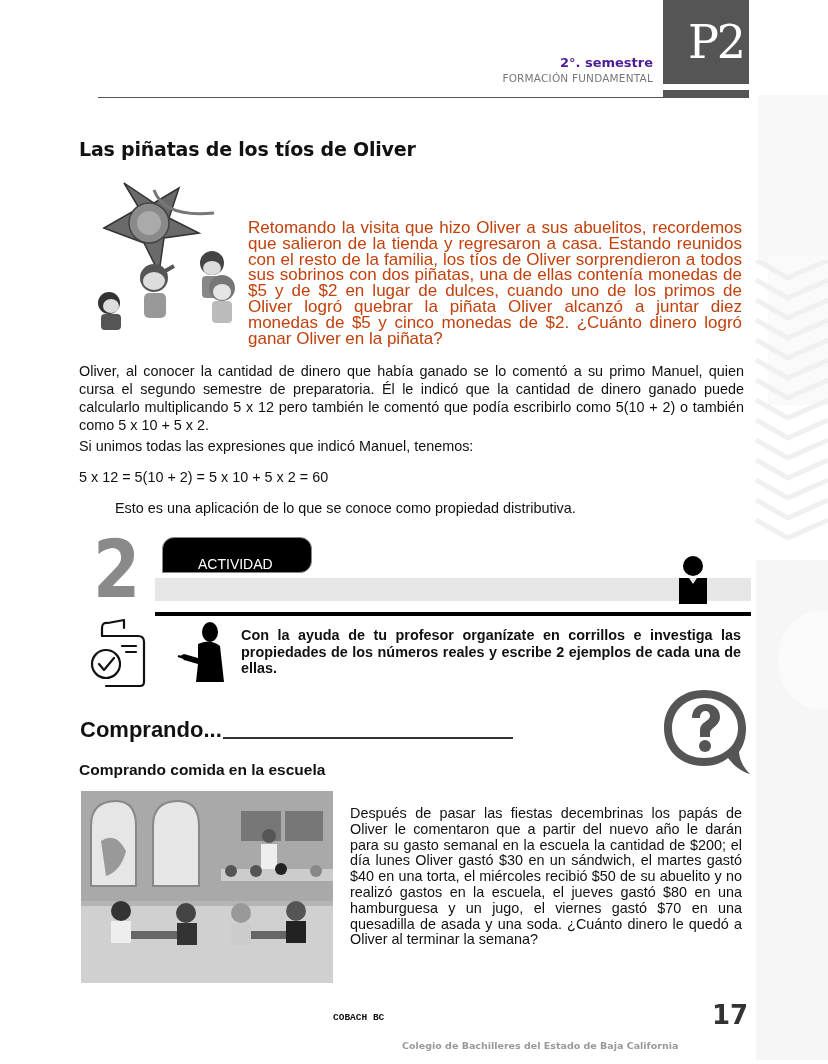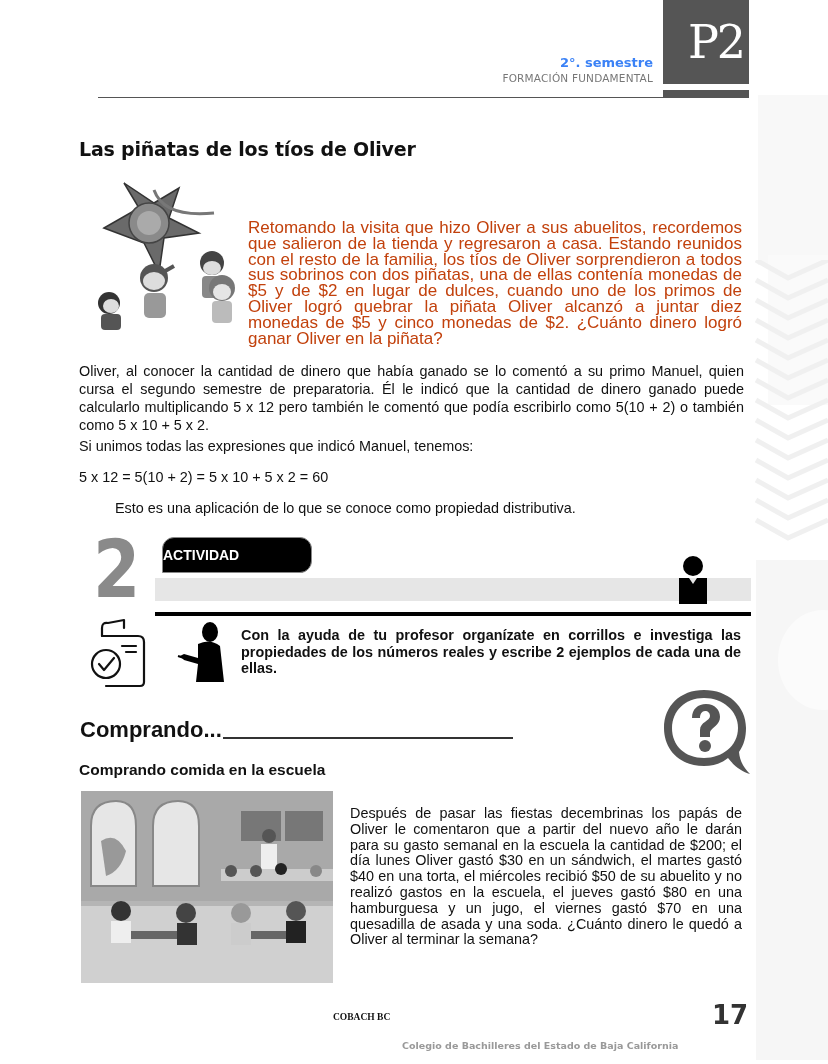--- a/index.html
+++ b/index.html
@@ -3,60 +3,60 @@
   <meta charset="utf-8">
   <style>
     * { margin: 0; padding: 0; box-sizing: border-box; }
     html, body { width: 828px; height: 1064px; background: #ffffff; overflow: hidden; }
     body { position: relative; font-family: "Liberation Sans", sans-serif; color: #111; }
 
     .bg-deco { position: absolute; right: 0; top: 0; width: 80px; height: 1064px; pointer-events: none; }
     .bg-deco .blk { position: absolute; right: 0; background: #f6f6f6; }
 
     
-    .hdr-sem { position: absolute; right: 175px; top: 55px; font-family: "DejaVu Sans", sans-serif; font-weight: bold; font-size: 13px; color: #3b82f6; text-align: right; }
+    .hdr-sem { position: absolute; right: 175px; top: 55px; font-family: "DejaVu Sans", sans-serif; font-weight: bold; font-size: 13px; color: #4c1d95; text-align: right; }
     .hdr-form { position: absolute; right: 175px; top: 72px; font-family: "DejaVu Sans", sans-serif; font-size: 10.5px; color: #777; letter-spacing: 0.2px; text-align: right; }
     .hdr-rule { position: absolute; left: 98px; top: 97px; width: 565px; height: 1px; background: #555; }
     .p2-box { position: absolute; left: 663px; top: 0; width: 86px; height: 84px; background: #555555; color: #fff; font-family: "DejaVu Serif", serif; font-size: 46px; display: flex; align-items: center; justify-content: center; letter-spacing: -2px; padding-left: 20px; }
     .p2-bar { position: absolute; left: 663px; top: 90px; width: 86px; height: 8px; background: #555555; }
 
     
     .title { position: absolute; left: 79px; top: 138px; font-family: "DejaVu Sans", sans-serif; font-weight: bold; font-size: 19px; color: #111; letter-spacing: -0.2px; }
 
     .pinata-img { position: absolute; left: 84px; top: 178px; width: 160px; height: 160px; }
 
     .p-right { position: absolute; left: 248px; top: 220px; width: 494px; font-size: 17px; line-height: 15.8px; text-align: justify; color: #c2410c; }
 
     .p-full { position: absolute; left: 79px; width: 665px; font-size: 14.4px; line-height: 18px; color: #111; }
     .p1 { top: 362px; text-align: justify; }
     .p2 { top: 437px; }
     .p3 { top: 468px; }
     .p4 { top: 499px; margin-left: 36px; }
 
     
     .act-num { position: absolute; left: 93px; top: 530px; font-family: "DejaVu Sans", sans-serif; font-weight: bold; font-size: 80px; color: #8a8a8a; line-height: 80px; transform: scaleX(0.85); transform-origin: left top; }
-    .act-tab { position: absolute; left: 162px; top: 537px; width: 150px; height: 36px; background: #000; border-radius: 12px 12px 12px 0; border: 1px solid #888; color: #fff; font-weight: bold; font-size: 14px; display: flex; align-items: center; }
+    .act-tab { position: absolute; left: 162px; top: 537px; width: 150px; height: 36px; background: #000; border-radius: 12px 12px 12px 0; border: 1px solid #888; color: #fff; font-weight: normal; font-size: 14px; display: flex; align-items: flex-end; padding-left: 35px; }
     .act-band { position: absolute; left: 155px; top: 578px; width: 596px; height: 23px; background: #e6e6e6; }
     .act-rule { position: absolute; left: 155px; top: 612px; width: 596px; height: 4px; background: #000; }
     .person-icon { position: absolute; left: 678px; top: 556px; width: 30px; height: 48px; }
     .clip-icon { position: absolute; left: 88px; top: 618px; width: 62px; height: 70px; }
     .teacher-icon { position: absolute; left: 176px; top: 622px; width: 52px; height: 60px; }
     .act-text { position: absolute; left: 241px; top: 627px; width: 500px; font-weight: bold; font-size: 14.4px; line-height: 16.5px; text-align: justify; color: #111; }
 
     
     .resp-title { position: absolute; left: 80px; top: 717px; font-weight: bold; font-size: 22px; color: #111; }
     .resp-line { position: absolute; left: 223px; top: 737px; width: 290px; height: 2px; background: #333; }
     .q-icon { position: absolute; left: 660px; top: 686px; width: 92px; height: 90px; }
     .sub-title { position: absolute; left: 79px; top: 761px; font-weight: bold; font-size: 15.5px; color: #111; }
 
     .cafe-img { position: absolute; left: 81px; top: 791px; width: 252px; height: 192px; }
     .p-cafe { position: absolute; left: 350px; top: 806px; width: 392px; font-size: 14.4px; line-height: 15.8px; text-align: justify; color: #111; }
 
     
-    .foot-cobach { position: absolute; left: 333px; top: 1012px; font-family: Liberation Serif, serif; font-weight: bold; font-size: 9.5px; color: #111; }
+    .foot-cobach { position: absolute; left: 333px; top: 1012px; font-family: Liberation Mono, monospace; font-weight: bold; font-size: 9.5px; color: #111; }
     .foot-colegio { position: absolute; left: 402px; top: 1012px; font-family: "DejaVu Sans", sans-serif; font-weight: bold; font-size: 9.5px; color: #999; margin-top: 28px; }
     .foot-page { position: absolute; left: 712px; top: 1000px; font-family: "DejaVu Sans", sans-serif; font-weight: bold; font-size: 26px; color: #333; }
   </style>
 </head>
 <body>
 
 <div class="bg-deco">
   <div class="blk" style="top:95px;width:70px;height:170px;background:#f8f8f8;"></div>
   <div class="blk" style="top:255px;width:60px;height:150px;background:#fafafa;"></div>
   <svg style="position:absolute;right:0;top:260px;" width="80" height="290" viewBox="0 0 80 290">

